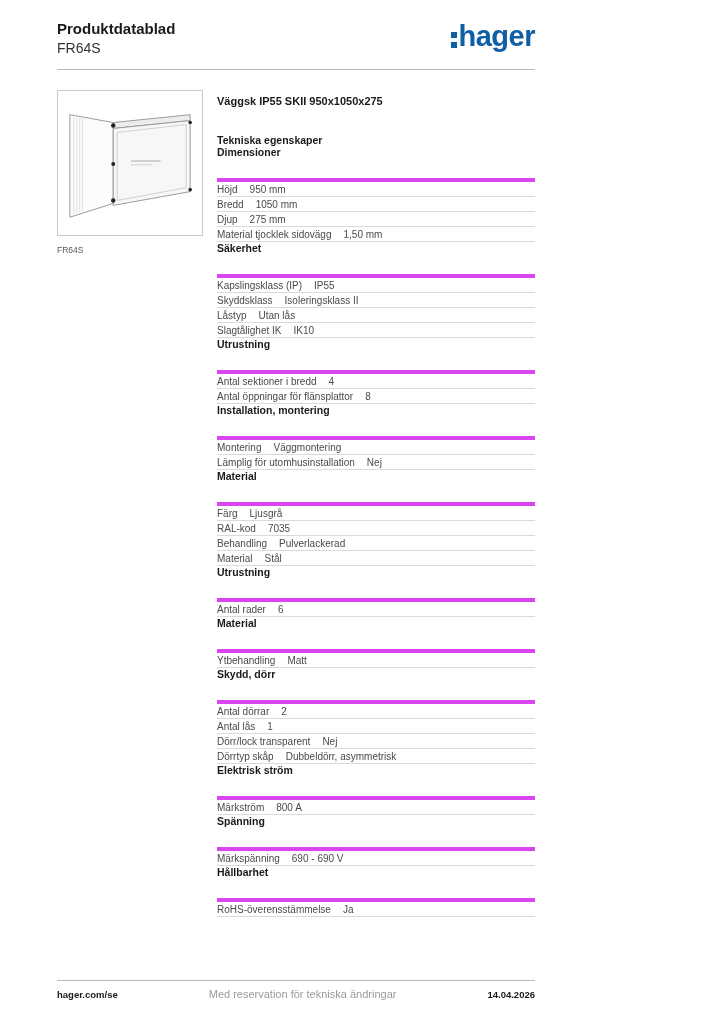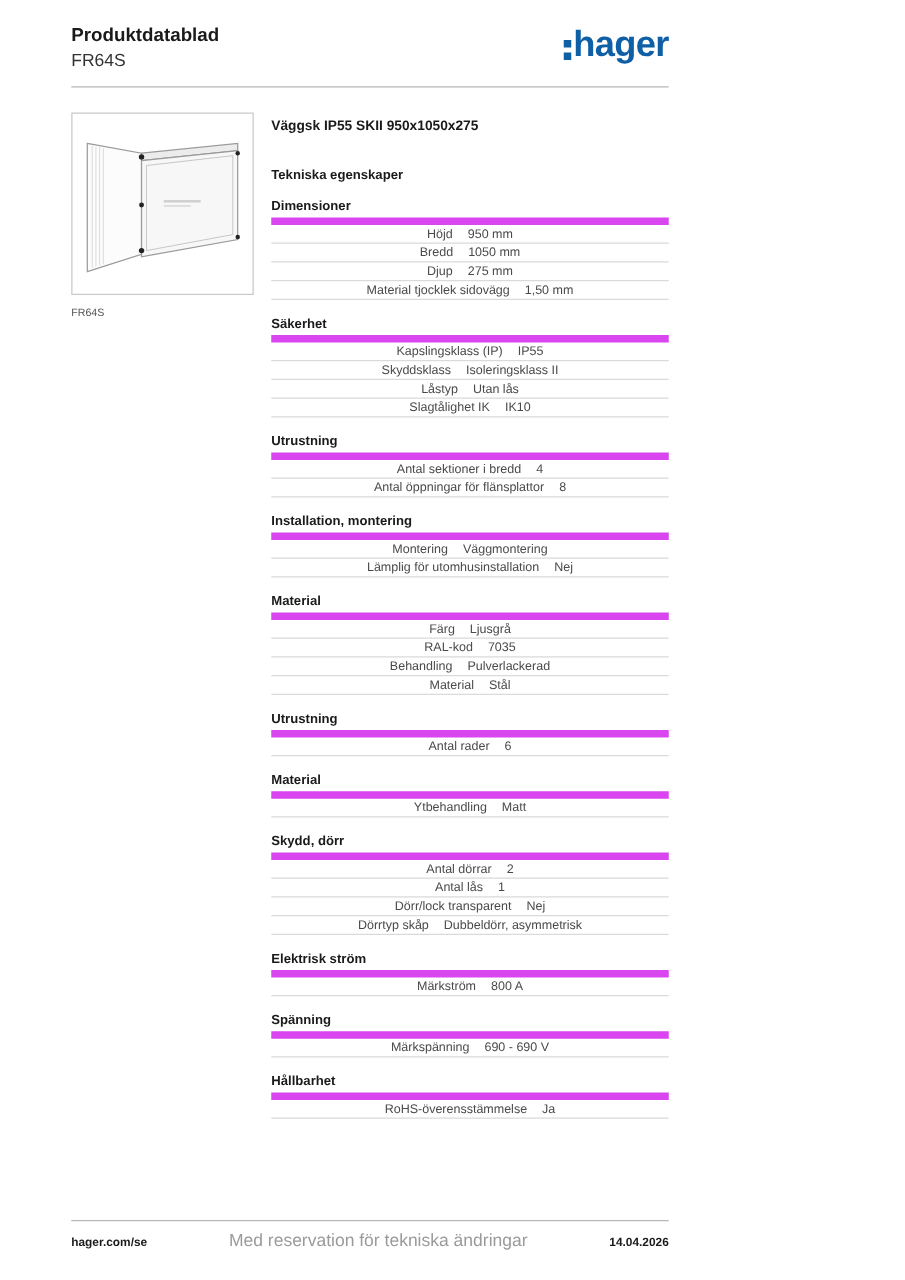--- a/index.html
+++ b/index.html
@@ -62,43 +62,42 @@
   .img-caption { font-size: 8.5px; color: #555; margin-top: 9px; }
 
   .specs { flex: 1; min-width: 0; }
   .product-title { font-size: 11px; font-weight: bold; color: #1a1a1a; margin-top: 5px; }
   .specs-heading { font-size: 10.5px; font-weight: bold; color: #1a1a1a; margin-top: 27px; }
 
   .sec-title {
     font-size: 10.5px;
     font-weight: bold;
     color: #1a1a1a;
-    margin-top: 13px;
-    padding-bottom: 3px;
-    border-bottom: 6px solid #d946ef;
+    padding-bottom: 20px;
+    border-bottom: 4px solid #d946ef;
   }
   .spec-row {
     display: flex;
-    justify-content: center;
+    justify-content: flex-start;
     align-items: baseline;
     font-size: 10px;
     color: #4a4a4a;
     line-height: 11px;
     padding: 1.5px 0;
     border-bottom: 1px solid #dadada;
   }
   .spec-row .lbl { text-align: left; }
   .spec-row .val { text-align: right; color: #4a4a4a; white-space: nowrap; padding-left: 12px; }
 
   
   .footer { position: absolute; left: 57px; right: 57px; bottom: 24px; }
   .foot-rule { border-top: 1px solid #b8b8b8; margin-bottom: 7px; }
   .foot-row { display: flex; justify-content: space-between; align-items: baseline; }
   .foot-left { font-size: 9.5px; font-weight: bold; color: #1a1a1a; }
-  .foot-center { font-size: 14px; color: #9a9a9a; }
+  .foot-center { font-size: 11px; color: #9a9a9a; }
   .foot-right { font-size: 9.5px; font-weight: bold; color: #1a1a1a; }
 </style>
 </head>
 <body>
 
 <div class="page">
 
   <div class="header">
     <div class="header-left">
       <div class="doc-type">Produktdatablad</div>

